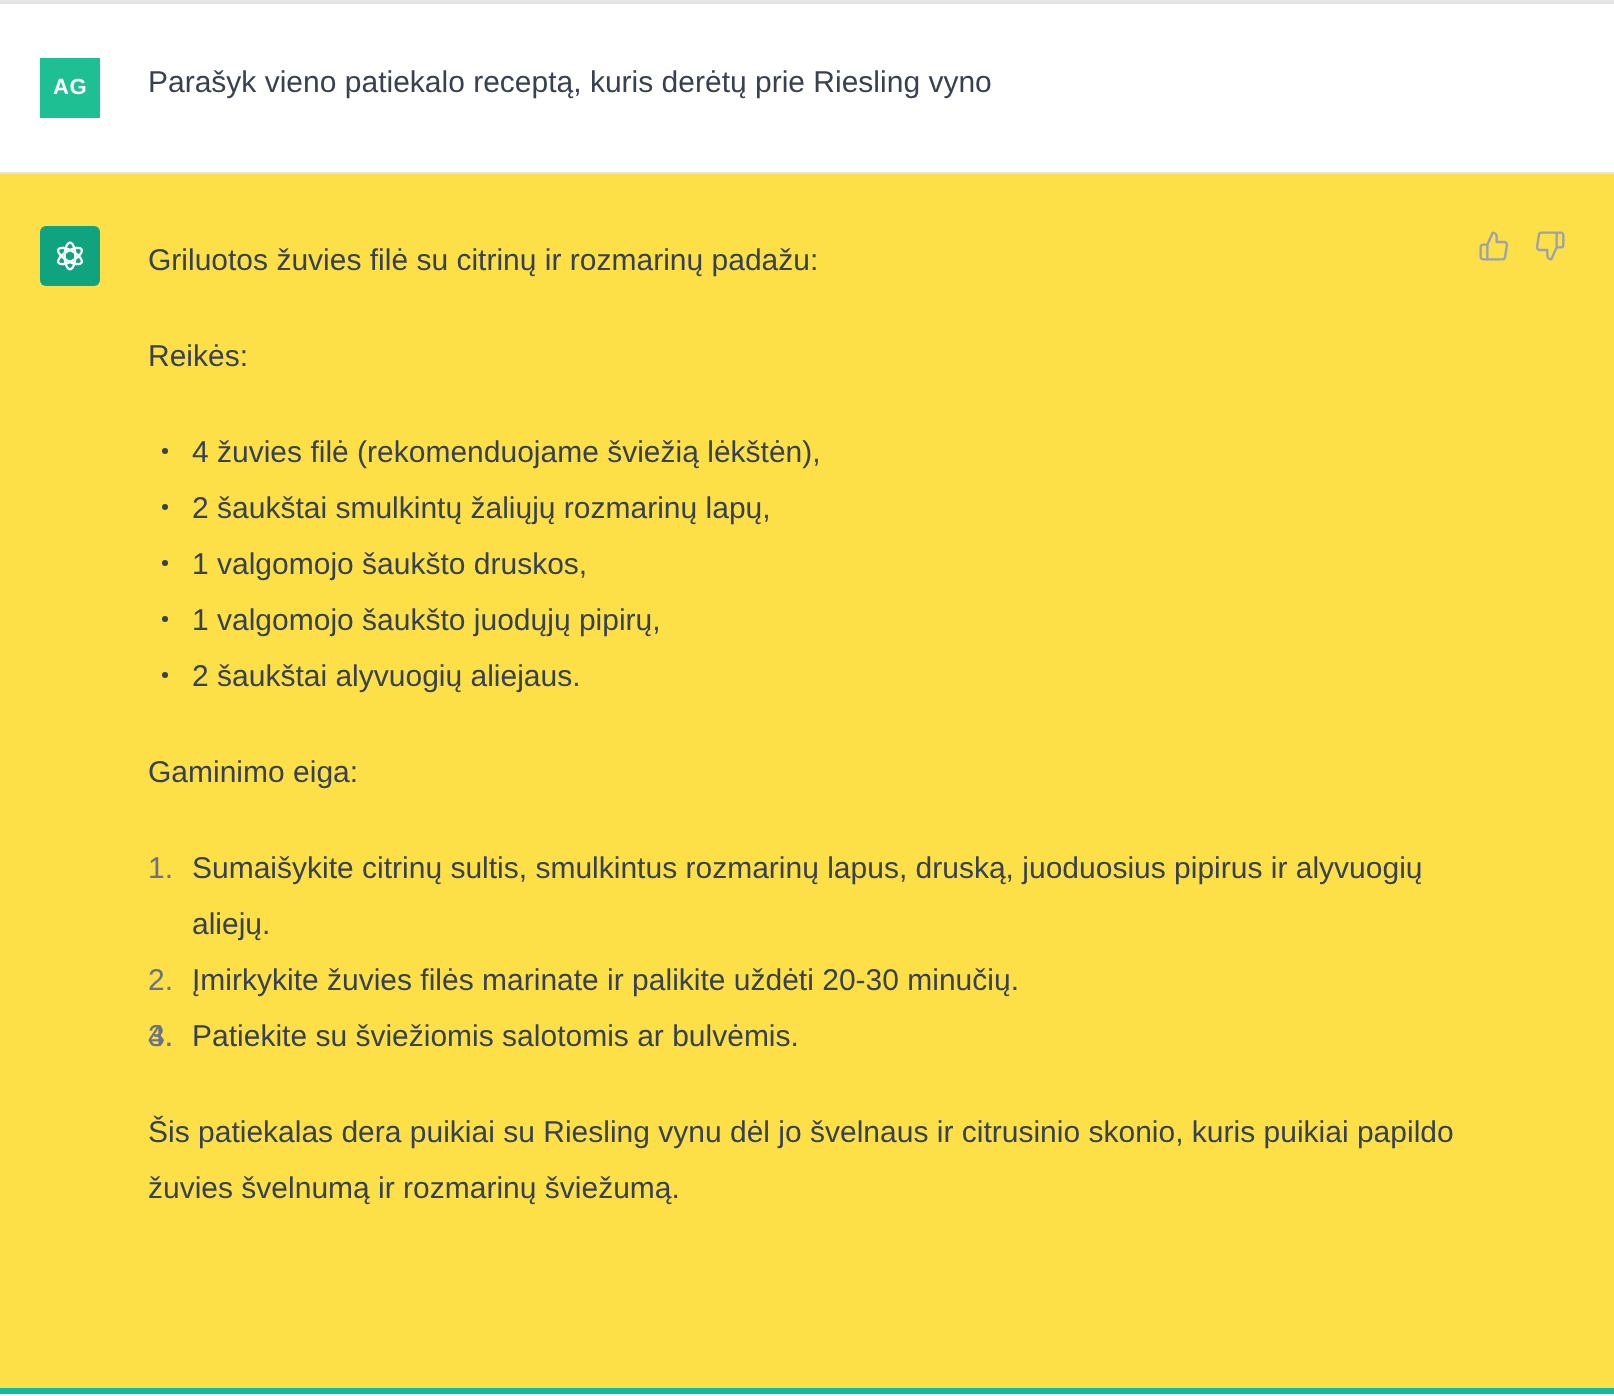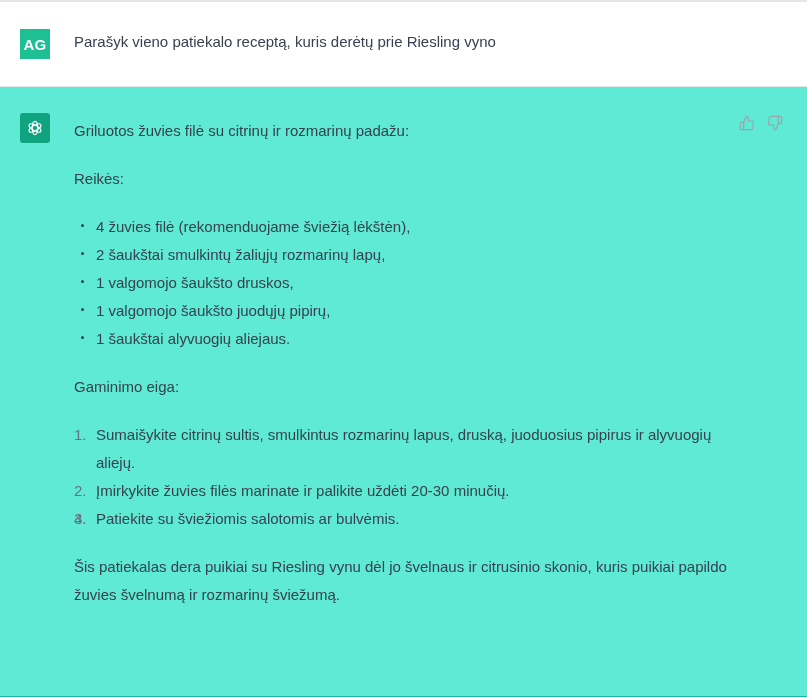--- a/index.html
+++ b/index.html
@@ -13,33 +13,33 @@
     .user-msg {
       background: #ffffff;
       height: 85px;
       border-bottom: 1px solid #e5e5e5;
       position: relative;
     }
     .avatar-user {
       position: absolute; left: 20px; top: 27px;
       width: 30px; height: 30px; border-radius: 0;
       background: #1fbf94; color: #fff;
-      font-size: 15px; font-weight: bold;
+      font-size: 11px; font-weight: bold;
       display: flex; align-items: center; justify-content: center;
       letter-spacing: 0.2px;
     }
     .user-text {
       position: absolute; left: 74px; top: 31px;
       font-size: 15px; color: #374151;
     }
     .bot-msg {
       position: relative;
-      background: #5eead4;
+      background: #fde047;
       height: 610px;
-      border-bottom: 1px solid #14b8a6;
+      border-bottom: 3px solid #14b8a6;
     }
     .avatar-bot {
       position: absolute; left: 20px; top: 26px;
       width: 30px; height: 30px; border-radius: 3px;
       background: #10a37f;
       display: flex; align-items: center; justify-content: center;
     }
     .feedback {
       position: absolute; right: 24px; top: 28px;
       display: flex; gap: 12px;
@@ -97,21 +97,21 @@
   </div>
 
   <div class="content">
     <p>Griluotos žuvies filė su citrinų ir rozmarinų padažu:</p>
     <p>Reikės:</p>
     <ul class="ingredients">
       <li>4 žuvies filė (rekomenduojame šviežią lėkštėn),</li>
       <li>2 šaukštai smulkintų žaliųjų rozmarinų lapų,</li>
       <li>1 valgomojo šaukšto druskos,</li>
       <li>1 valgomojo šaukšto juodųjų pipirų,</li>
-      <li>1 šaukštai alyvuogių aliejaus.</li>
+      <li>2 šaukštai alyvuogių aliejaus.</li>
     </ul>
     <p>Gaminimo eiga:</p>
     <ol class="steps">
       <li>
         <span class="num">1.</span>
         <span>Sumaišykite citrinų sultis, smulkintus rozmarinų lapus, druską, juoduosius pipirus ir alyvuogių aliejų.</span>
       </li>
       <li>
         <span class="num">2.</span>
         <span>Įmirkykite žuvies filės marinate ir palikite uždėti 20-30 minučių.</span>

